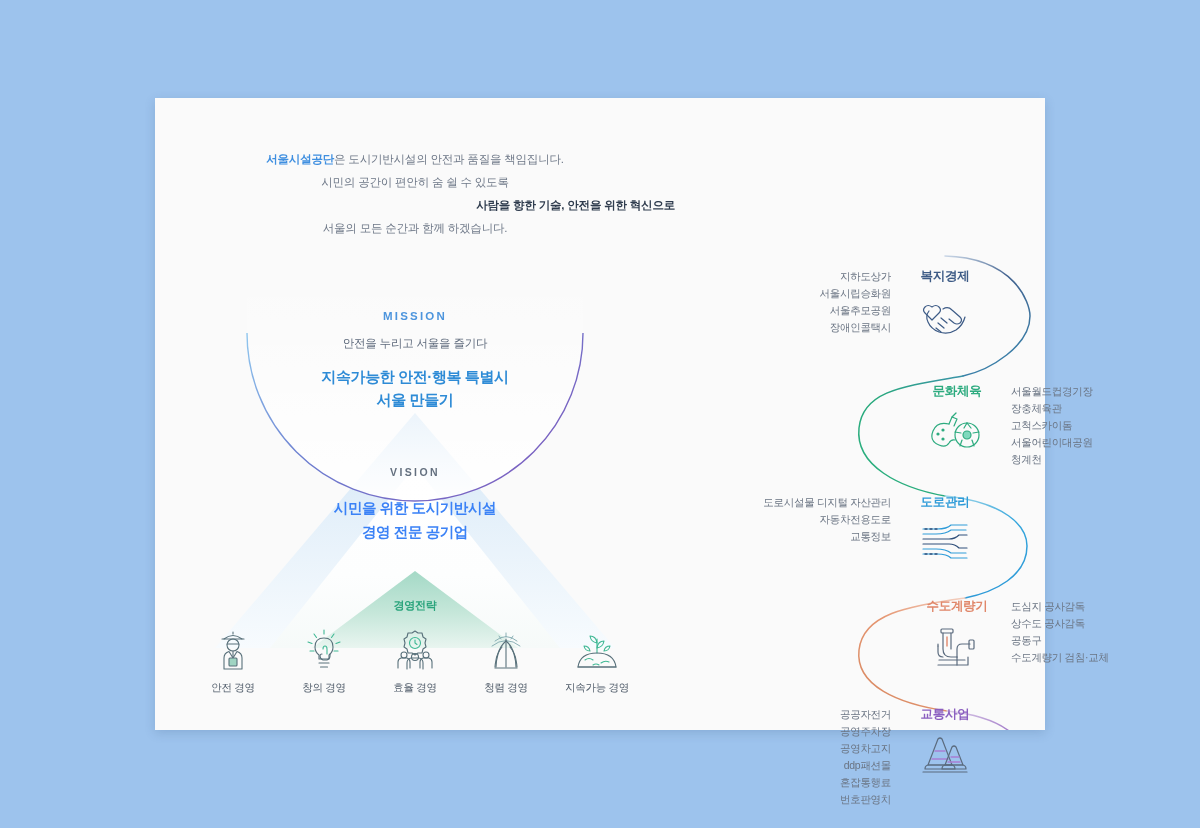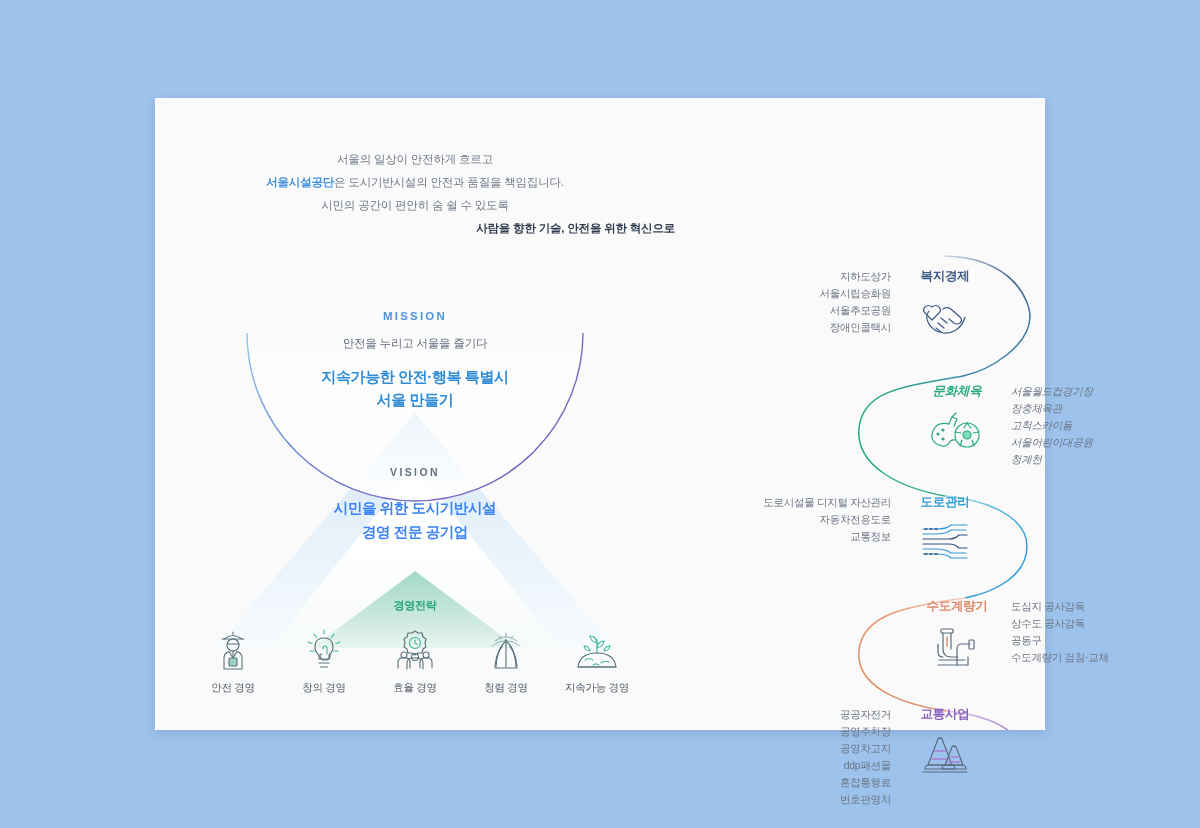--- a/index.html
+++ b/index.html
@@ -126,24 +126,24 @@
 </style>
 </head>
 <body>
 
 <div id="stage">
   <div id="card">
 
     <div id="left-col">
 
       <div id="intro">
-        <div class="ln">서울의 일상이 안전하게 흐르고</div>
         <div class="ln"><span class="hl">서울시설공단</span><span>은 도시기반시설의 안전과 품질을 책임집니다.</span></div>
         <div class="ln">시민의 공간이 편안히 숨 쉴 수 있도록</div>
         <div class="ln strong">사람을 향한 기술, 안전을 위한 혁신으로</div>
+        <div class="ln">서울의 모든 순간과 함께 하겠습니다.</div>
       </div>
 
       <div class="tri" id="tri-outer"></div>
       <div class="tri" id="tri-mid"></div>
       <div class="tri" id="tri-green"></div>
 
       <svg id="mission-arc" viewBox="0 0 350 350">
         <defs>
           <linearGradient id="arcGrad" x1="0" y1="0" x2="1" y2="0.6">
             <stop offset="0%" stop-color="#8fc6ee"></stop>
@@ -331,21 +331,21 @@
           </div>
         </div>
         <div class="items" style="top: 0px;">
           <div>지하도상가</div>
           <div>서울시립승화원</div>
           <div>서울추모공원</div>
           <div>장애인콜택시</div>
         </div>
       </div>
 
-      <div class="node right-text" style="left:280px; top:285px;font-style:italic;">
+      <div class="node right-text" style="left:280px; top:285px;">
         <div class="stack">
           <div class="title" style="color:#2dab7f">문화체육</div>
           <div class="ico">
             <svg width="56" height="44" viewBox="0 0 56 44" fill="none" stroke="#2dab7f" stroke-width="1.2" stroke-linecap="round" stroke-linejoin="round">
               <path d="M20 16 q-12-3-16 7 q-4 10 6 14 q7 3 10-2 q2-4 6-3"></path>
               <circle cx="9" cy="26" r="1.6" fill="#2dab7f" stroke="none"></circle>
               <circle cx="14" cy="22" r="1.6" fill="#2dab7f" stroke="none"></circle>
               <circle cx="14" cy="31" r="1.6" fill="#2dab7f" stroke="none"></circle>
               <path d="M20 16 l3-7 l5 2 l-3 7"></path>
               <path d="M23 9 l4-4"></path>

